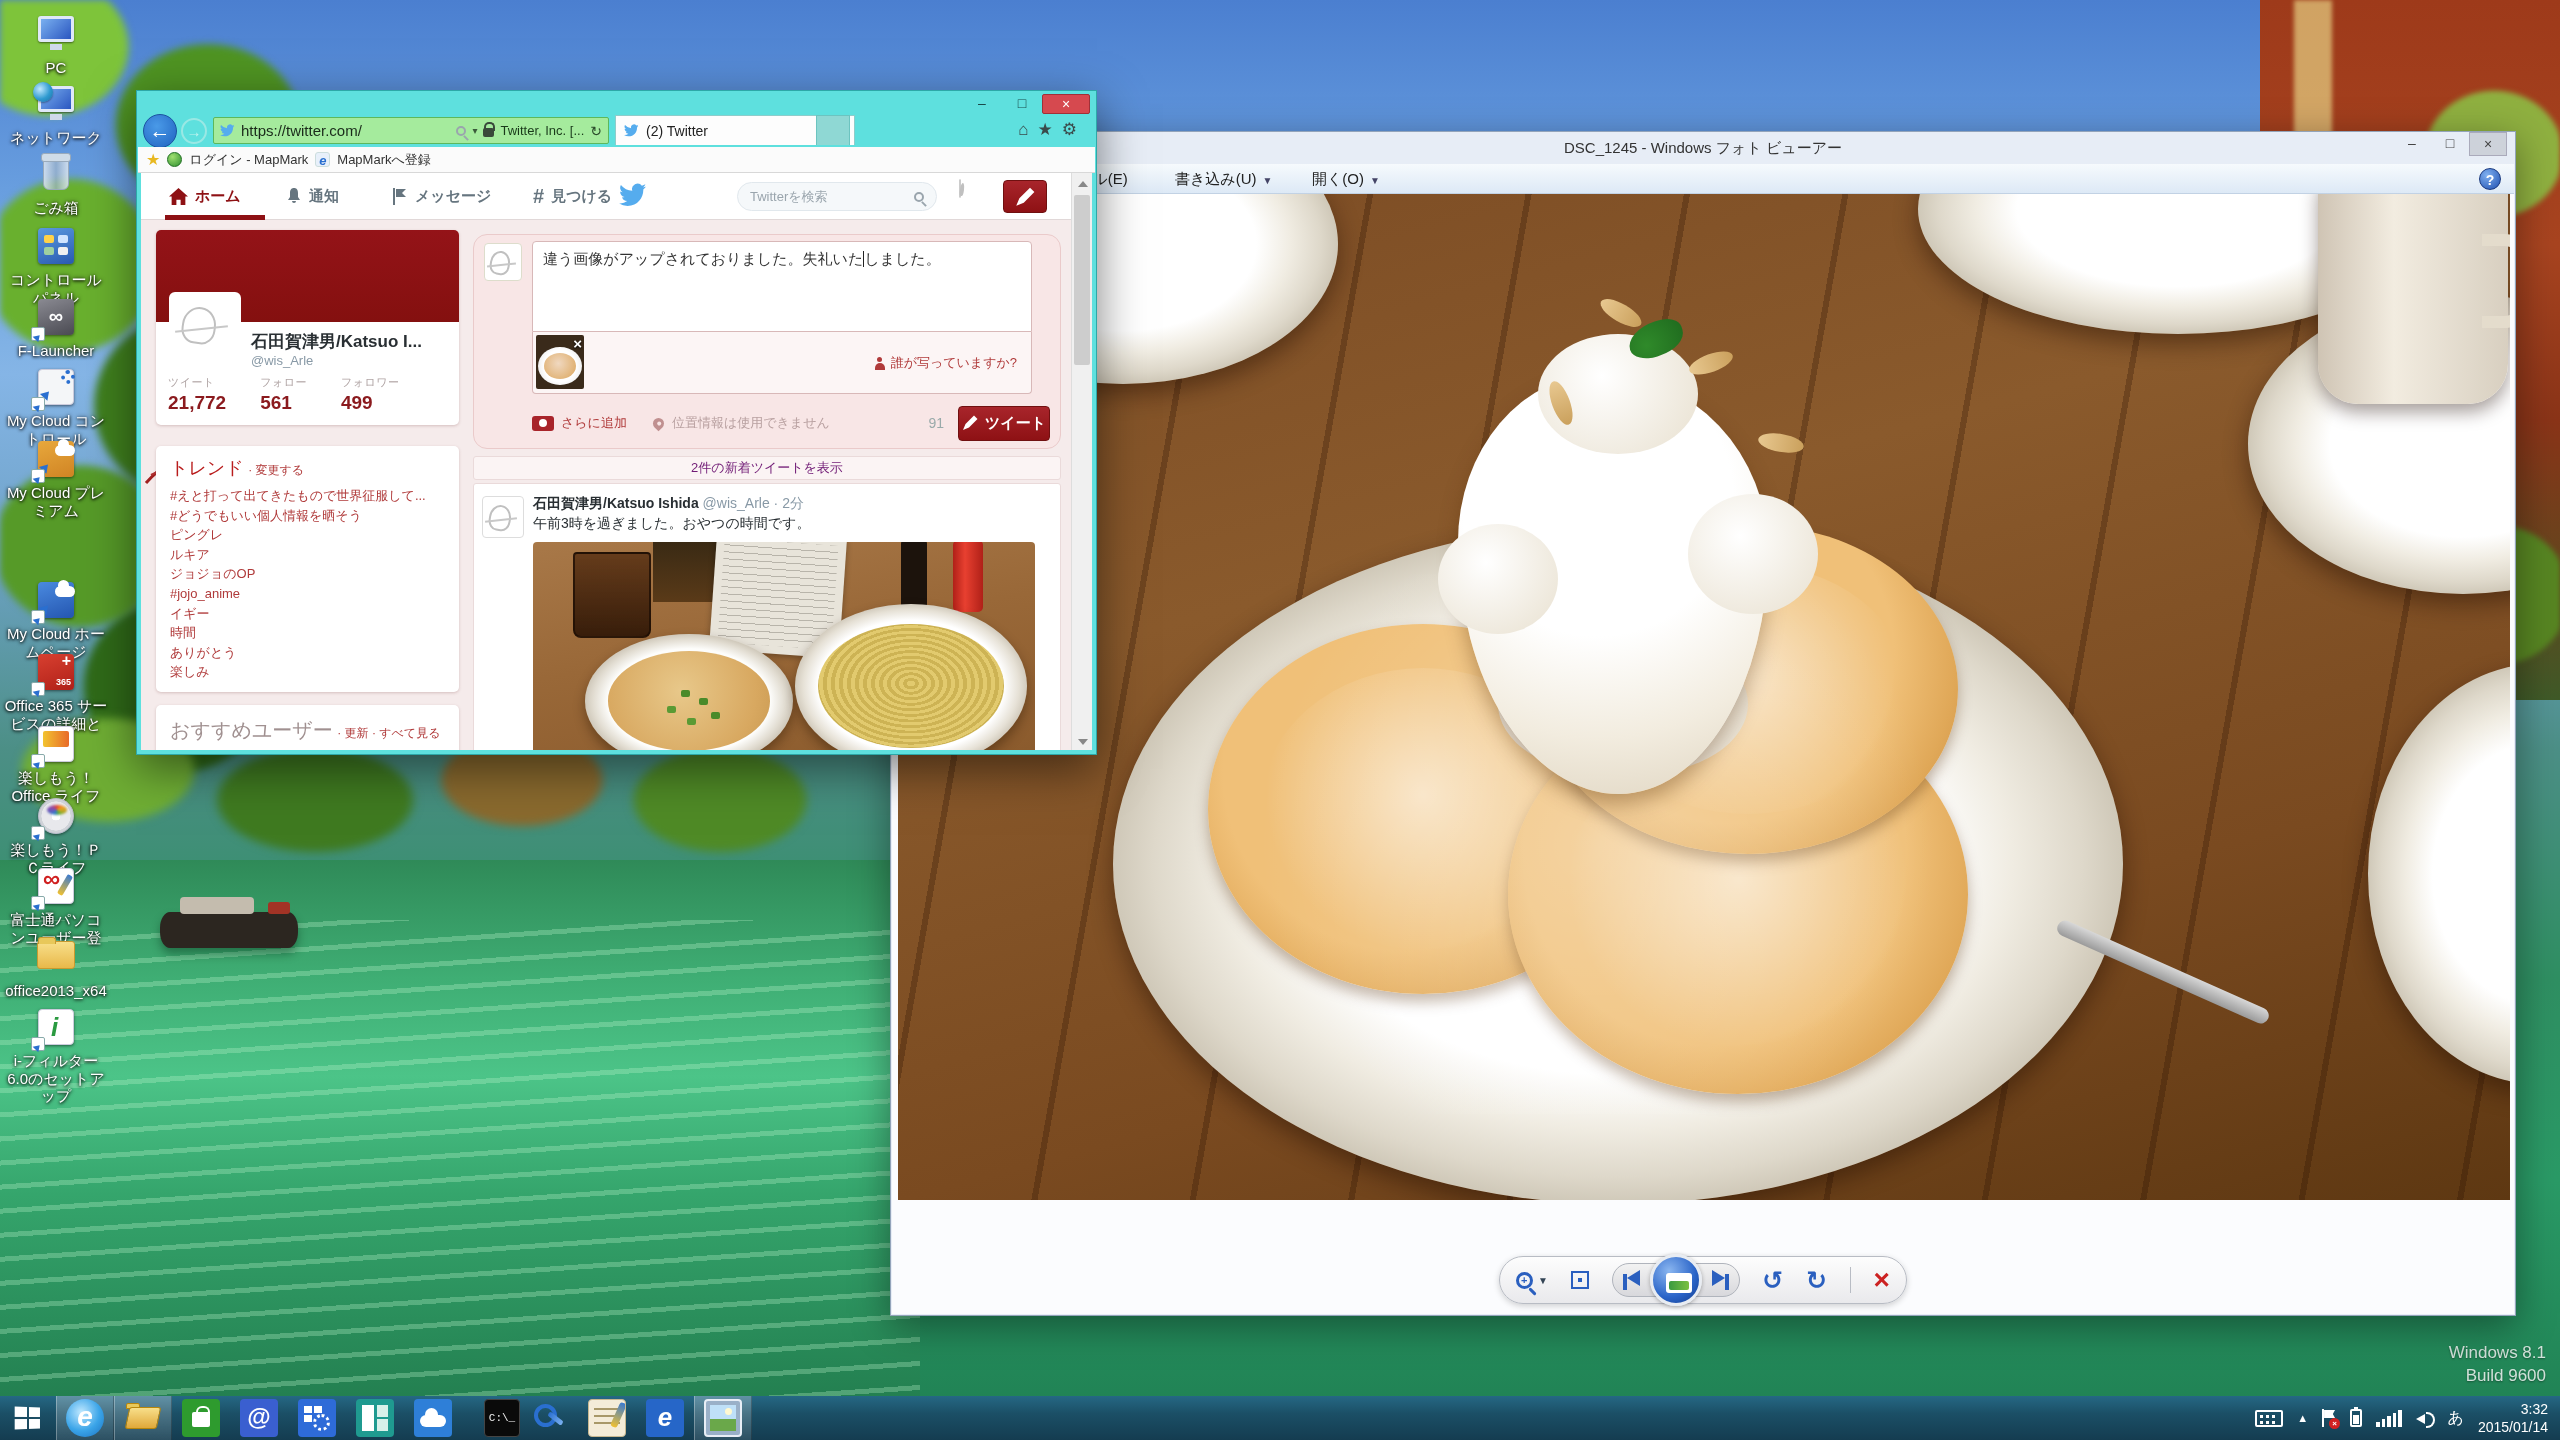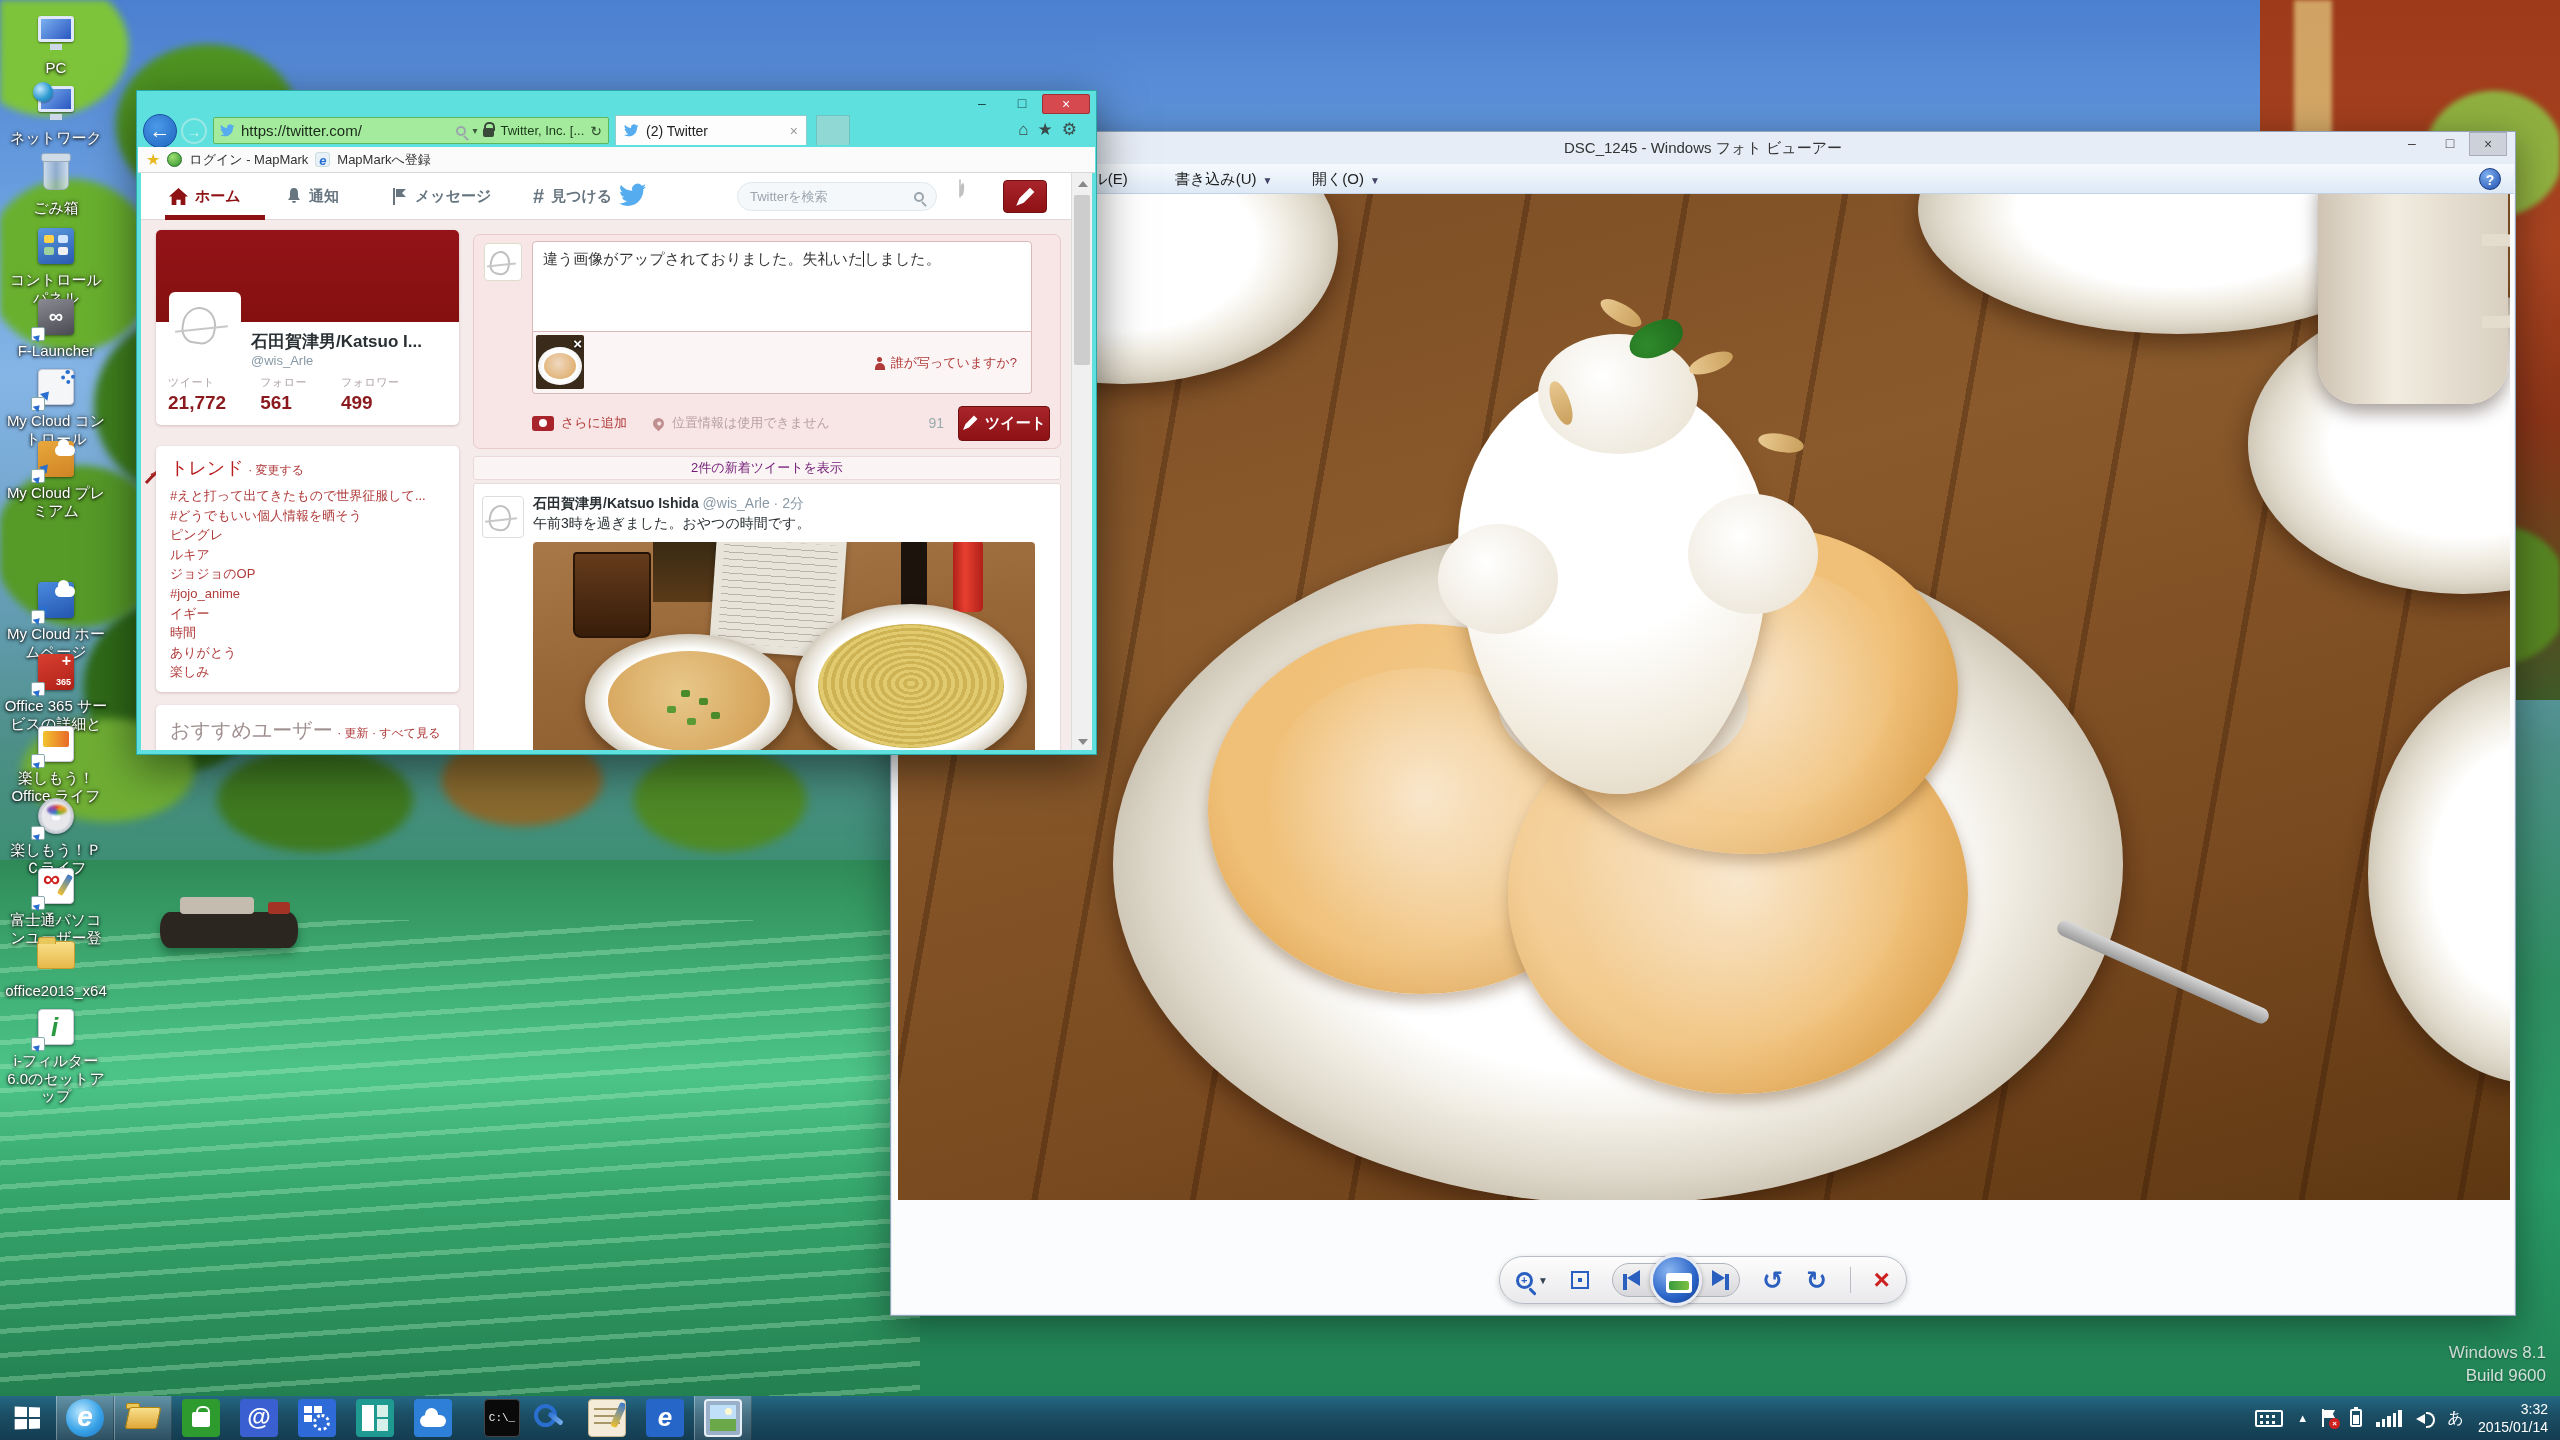--- a/index.html
+++ b/index.html
@@ -150,21 +150,21 @@
   .navbtn{position:absolute;border-radius:50%;text-align:center;}
   .back{left:6px;top:1px;width:34px;height:34px;background:radial-gradient(circle at 40% 35%,#4a9ae8,#1f63c0);color:#fff;font-size:21px;line-height:32px;border:1px solid #1a52a0;}
   .fwd{left:44px;top:5px;width:26px;height:26px;background:transparent;border:2px solid #9ae8e4;color:#bff2ee;font-size:15px;line-height:23px;}
   .urlbar{position:absolute;left:76px;top:4px;width:396px;height:27px;background:#a5eb9d;border:1px solid #5cb85c;border-radius:2px;display:flex;align-items:center;padding:0 6px;gap:6px;font-size:15px;color:#1a2a1a;}
   .urlbar .url{flex:0 0 auto;}
   .urlbar .sp{flex:1;}
   .lock{position:relative;width:11px;height:9px;background:#3a4a3a;border-radius:2px;margin-top:4px;}
   .lock::before{content:"";position:absolute;left:1px;top:-6px;width:7px;height:7px;border:2px solid #3a4a3a;border-bottom:none;border-radius:5px 5px 0 0;}
   .ident{font-size:13px;color:#1a3a1a;white-space:nowrap;}
   .refresh{font-size:14px;color:#2a4a2a;}
-  .tab{position:absolute;left:478px;top:2px;width:192px;height:30px;background:#fdfdfd;border:1px solid #8fccca;border-bottom:none;display:flex;align-items:center;padding:0 8px;gap:7px;font-size:14px;color:#222;justify-content:space-between;}
+  .tab{position:absolute;left:478px;top:2px;width:240px;height:30px;background:#fdfdfd;border:1px solid #8fccca;border-bottom:none;display:flex;align-items:center;padding:0 8px;gap:7px;font-size:14px;color:#222;justify-content:space-between;}
   .tabstub{position:absolute;left:679px;top:2px;width:34px;height:30px;background:#8fd8d4;border:1px solid #6cc4c0;border-bottom:none;}
   .ie-icons{position:absolute;right:10px;top:6px;font-size:17px;color:#3a4a4a;letter-spacing:9px;}
   .favbar{position:absolute;left:1px;top:56px;right:1px;height:26px;background:#fbfbfb;border-bottom:1px solid #d8d8d8;display:flex;align-items:center;padding:0 8px;gap:7px;font-size:13px;color:#333;}
   .fav-star{color:#e8b820;font-size:16px;}
   .fav-pin{width:15px;height:15px;border-radius:50%;background:radial-gradient(circle at 35% 30%,#9fe070,#2f8f30);border:1px solid #1f6f20;}
   .mini-e{width:15px;height:15px;border-radius:3px;background:#e8f0fa;color:#2a6fd0;font-size:13px;font-weight:bold;font-style:italic;text-align:center;line-height:15px;border:1px solid #cdd;}
   .ie-page{position:absolute;left:4px;top:82px;right:4px;bottom:4px;background:#f5ebeb;overflow:hidden;}
 
   
   .sbar{position:absolute;right:0;top:0;width:21px;height:100%;background:#f0f0f0;border-left:1px solid #ddd;z-index:6;}
@@ -205,21 +205,21 @@
   .tcard h3{font-size:18px;font-weight:normal;color:#b91c1c;display:inline;}
   .tlink{font-size:12px;color:#b03a3a;}
   .tcard ul{list-style:none;margin-top:6px;}
   .tcard li{font-size:13px;color:#b03a3a;line-height:19.6px;white-space:nowrap;overflow:hidden;}
   .scard{position:absolute;left:15px;top:532px;width:303px;height:80px;background:#fff;border-radius:5px;box-shadow:0 1px 3px rgba(120,60,60,.25);padding:12px 14px;z-index:2;}
   .scard h3{font-size:20px;font-weight:normal;color:#a09090;display:inline;}
 
   .scribble{position:absolute;left:0;top:250px;z-index:1;}
 
   
-  .compose{position:absolute;left:332px;top:61px;width:588px;height:215px;background:#f8e6e6;border:1px solid #eacaca;border-radius:7px;z-index:2;}
+  .compose{position:absolute;left:332px;top:61px;width:588px;height:215px;background:#f8e6e6;border:1px solid #eacaca;border-radius:14px;z-index:2;}
   .c-ava{position:absolute;left:10px;top:8px;width:38px;height:38px;border-radius:4px;border:1px solid #ddc;}
   .c-box{position:absolute;left:58px;top:6px;width:500px;height:91px;background:#fff;border:1px solid #d8b8b8;border-radius:4px 4px 0 0;padding:8px 10px;font-size:15px;color:#333;}
   .caret{display:inline-block;width:1px;height:16px;background:#222;vertical-align:-3px;}
   .c-attach{position:absolute;left:58px;top:97px;width:500px;height:62px;background:#fcf5f5;border:1px solid #d8b8b8;border-top:none;border-radius:0 0 4px 4px;}
   .c-thumb{position:absolute;left:3px;top:3px;width:48px;height:54px;background:#3a2a1a;overflow:hidden;border-radius:2px;}
   .c-thumb .mini-plate{position:absolute;left:2px;top:12px;width:44px;height:38px;border-radius:50%;background:radial-gradient(circle,#fff 55%,#ddd);}
   .c-thumb .mini-pk{position:absolute;left:8px;top:18px;width:32px;height:26px;border-radius:50%;background:radial-gradient(circle at 45% 40%,#f0d8c0,#dba55a);}
   .c-thumb .x{position:absolute;right:2px;top:0px;color:#fff;font-size:15px;font-weight:bold;text-shadow:0 1px 2px #000;}
   .c-who{position:absolute;right:14px;top:22px;font-size:13px;color:#b03a3a;display:flex;align-items:center;gap:6px;}
   .person{width:10px;height:7px;border-radius:5px 5px 0 0;background:#b03a3a;position:relative;margin-top:7px;}

